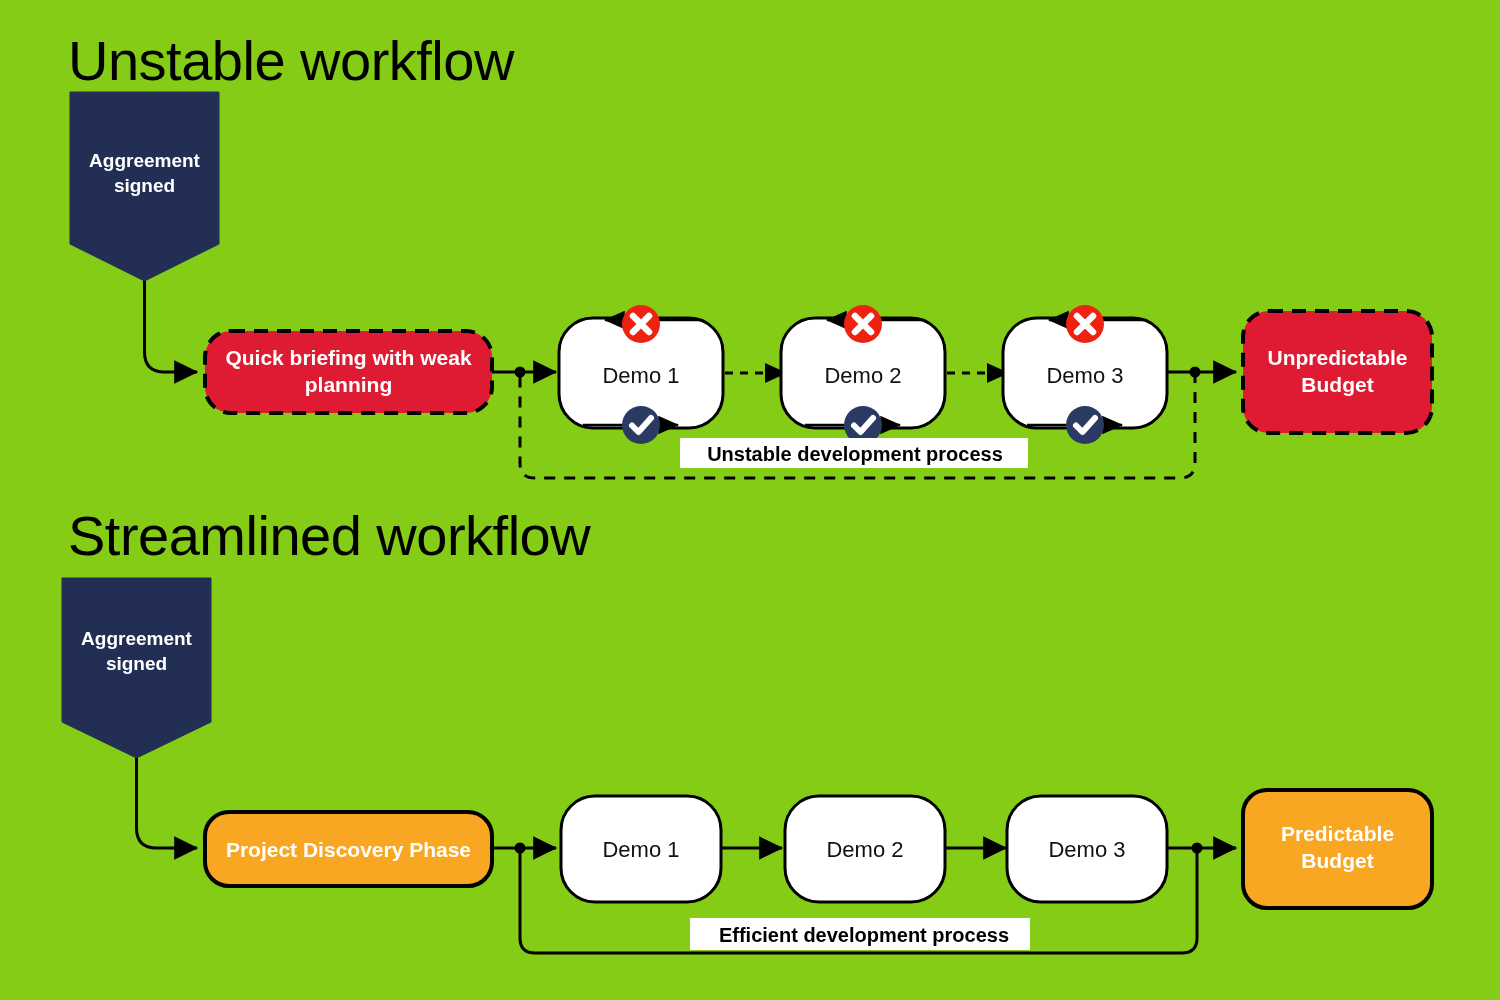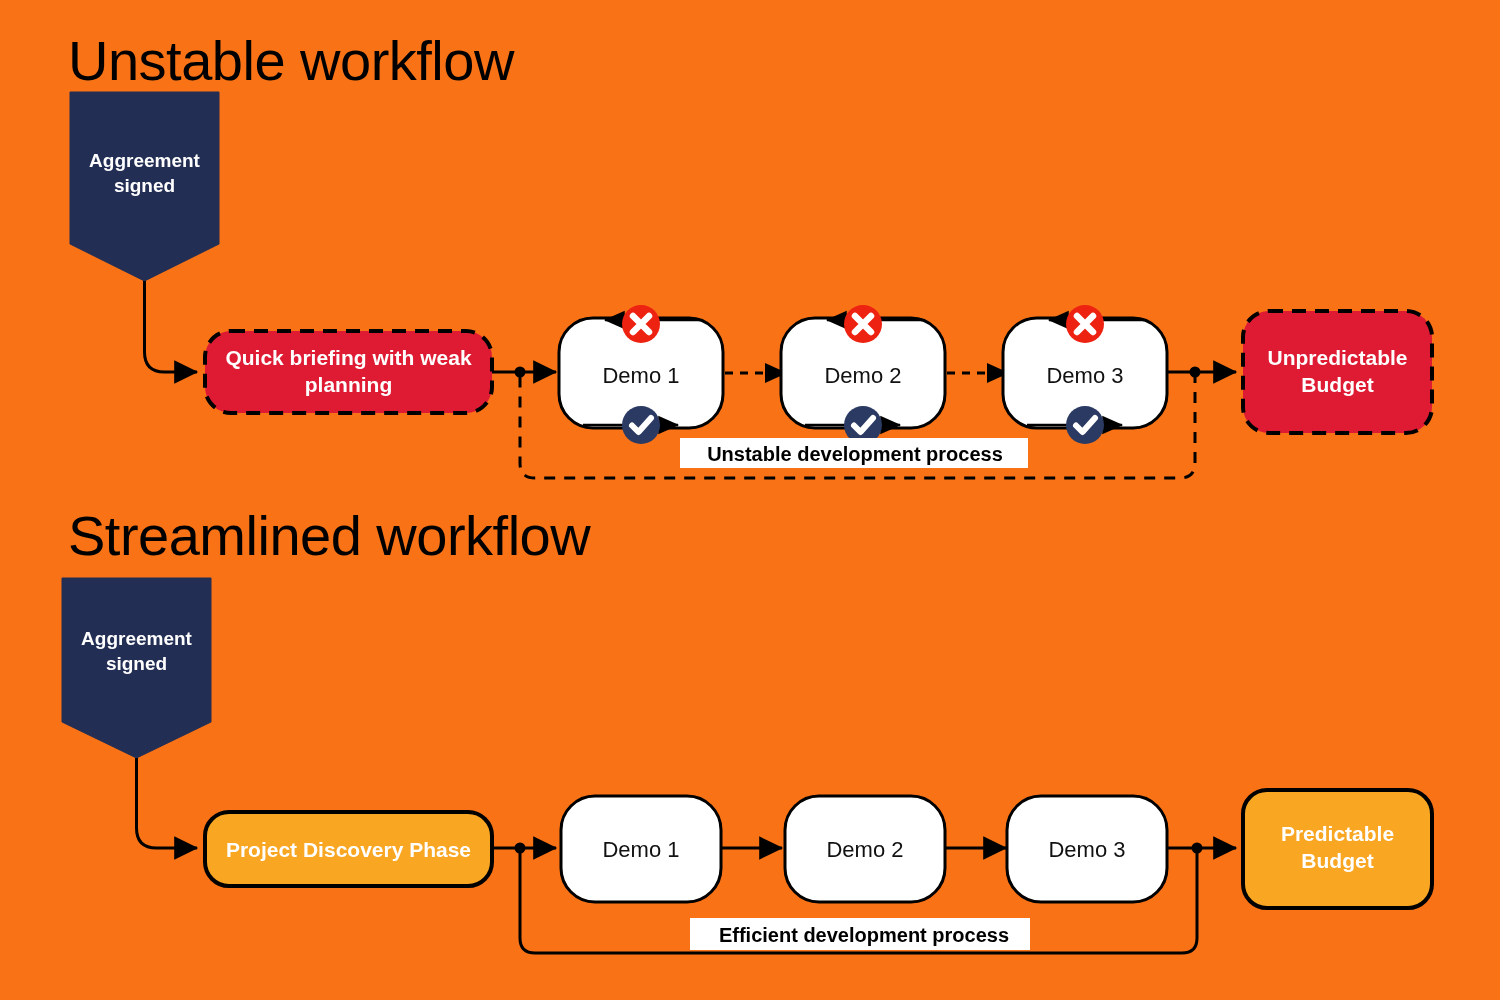--- a/index.html
+++ b/index.html
@@ -12,21 +12,21 @@
     width: 1500px;
     height: 1000px;
     font-family: "Liberation Sans", sans-serif;
     overflow: hidden;
     position: relative;
   }
   #stage {
     position: relative;
     width: 1500px;
     height: 1000px;
-    background: #f97316;
+    background: #84cc16;
   }
   svg#diagram {
     position: absolute;
     left: 0;
     top: 0;
     width: 1500px;
     height: 1000px;
     display: block;
   }
   .section-title {

